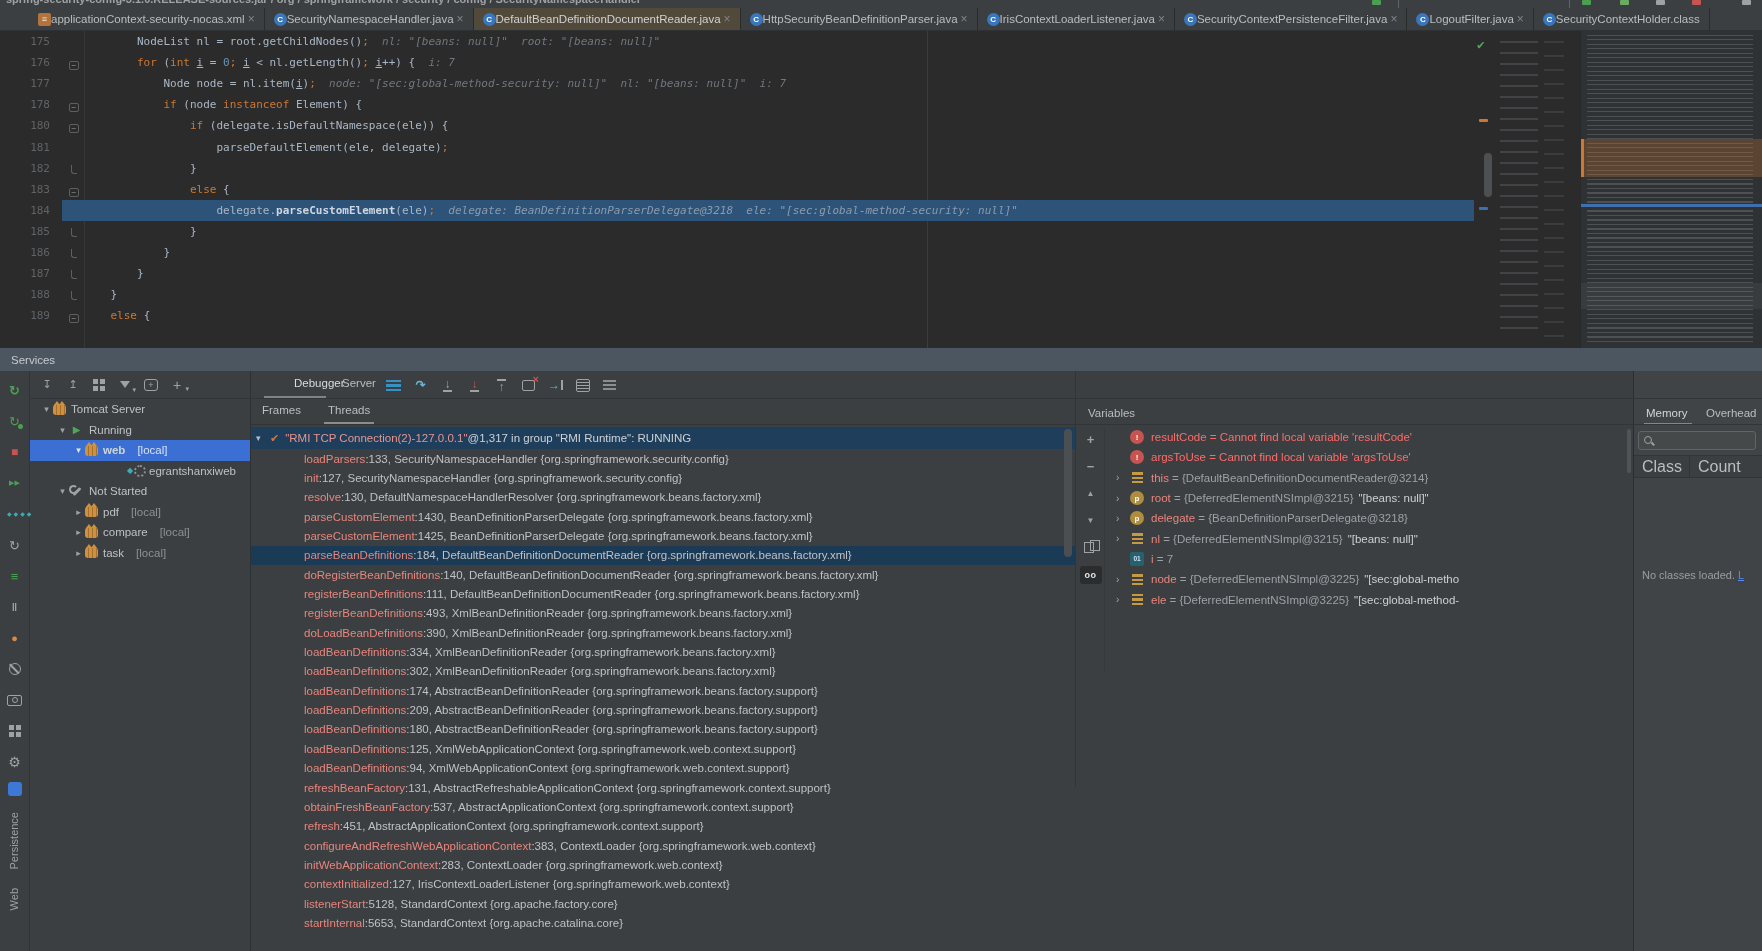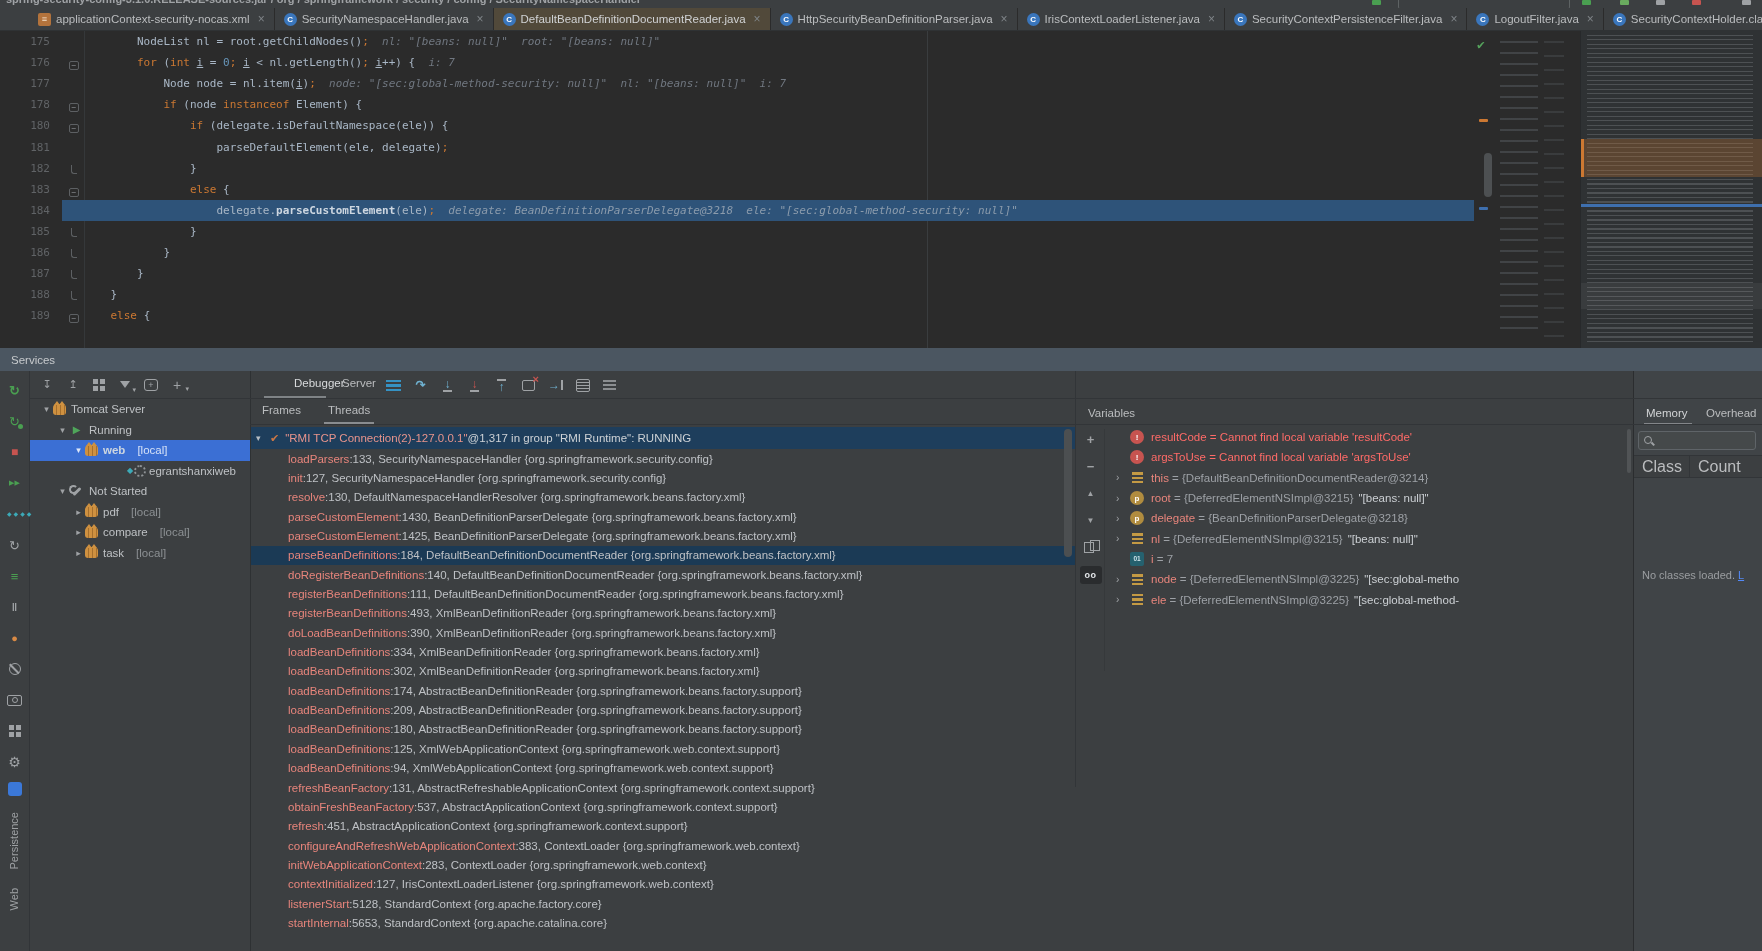--- a/index.html
+++ b/index.html
@@ -6,21 +6,21 @@
   #app{position:relative;width:1762px;height:951px;overflow:hidden;background:#2b2b2b;}
 
   
   #topstrip{position:absolute;left:0;top:0;width:1762px;height:8px;background:#3c3f41;overflow:hidden;z-index:6;}
   #breadcrumb{position:absolute;left:6px;top:-7px;font-size:11px;font-weight:bold;color:#9fa2a5;white-space:nowrap;}
   #runbox{position:absolute;left:1398px;top:-15px;width:158px;height:20px;border:1px solid #5e6364;border-radius:4px;color:#bbbdbf;font-size:11px;padding:2px 6px;background:#3c3f41;}
   .sliver{position:absolute;top:0;height:5px;border-radius:1px;}
 
   
   #tabbar{position:absolute;left:0;top:8px;width:1762px;height:23px;background:#3c3f41;border-bottom:1px solid #2f3234;display:flex;align-items:stretch;padding-left:29px;overflow:hidden;white-space:nowrap;box-sizing:border-box;}
-  .tab{display:flex;align-items:center;gap:5px;padding:0 9px;border-right:1px solid #2b2b2b;color:#bbbdbf;font-size:11.5px;flex:none;}
+  .tab{display:flex;align-items:center;padding:0 9px;border-right:1px solid #2b2b2b;color:#bbbdbf;font-size:11.5px;flex:none;}
   .tab.active{background:#51493a;color:#d0d2d4;}
   .tclose{color:#7f8488;font-size:12px;margin-left:3px;line-height:1;}
   .tclose::before{content:"\00d7";}
   .fic{width:13px;height:13px;flex:none;display:flex;align-items:center;justify-content:center;font-size:8px;color:#fff;font-weight:bold;border-radius:50%;}
   .i-class{background:#3a76bc;}
   .i-class::before{content:"C";}
   .i-xml{background:#b3733c;border-radius:2px;}
   .i-xml::before{content:"\2261";font-size:9px;color:#f4e3cf;}
 
   
@@ -143,21 +143,21 @@
   #viewtab-underline{position:absolute;left:74px;top:51px;width:50px;height:2px;background:#8a8d90;}
   #thread-row{position:absolute;left:0;top:56px;width:825px;height:22px;background:#1e3e5c;display:flex;align-items:center;font-size:11.5px;}
   #thread-chev{width:14px;margin-left:6px;color:#b6bdc3;font-size:9px;}
   #thread-check{color:#cb7745;font-size:11px;margin-right:6px;}
   #thread-check::before{content:"\2714";}
   .thread-name{color:#e8948c;}
   .thread-rest{color:#ced2d6;white-space:pre;}
   #frames{position:absolute;left:0;top:78px;width:825px;}
   .frow{height:19.35px;display:flex;align-items:center;padding-left:38px;font-size:11.5px;white-space:nowrap;}
   .frow.sel{background:#1b3a55;}
-  .fm{color:#e8857c;}
+  .fm{color:#e8857c;margin-left:16px;}
   .fr{color:#bec1c5;white-space:pre;}
   #dbgscroll{position:absolute;left:814px;top:58px;width:8px;height:128px;background:#4c4f51;border-radius:4px;}
 
   
   #vars{position:absolute;left:1075px;top:371px;width:558px;height:416px;overflow:hidden;border-left:1px solid #323538;box-sizing:border-box;}
   #vars-title{position:absolute;left:12px;top:36px;font-size:11.5px;color:#bbbdbf;}
   #vtb{position:absolute;left:1px;top:58px;width:27px;display:flex;flex-direction:column;align-items:center;gap:11px;padding-top:2px;border-right:1px solid #36393b;height:240px;}
   .mi{position:relative;width:20px;height:16px;display:flex;align-items:center;justify-content:center;color:#9fa2a5;font-size:13px;flex:none;}
   .mi-plus::before{content:"+";font-weight:bold;}
   .mi-minus::before{content:"\2212";font-weight:bold;}

